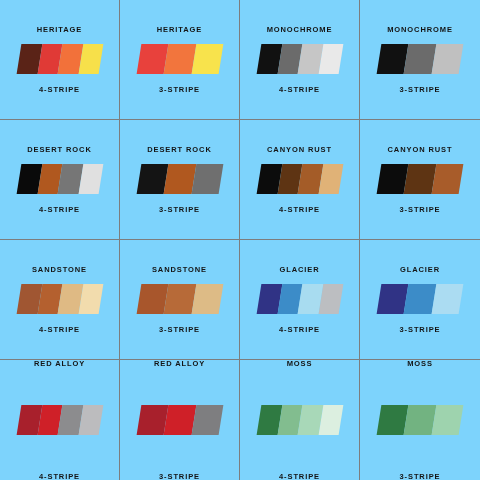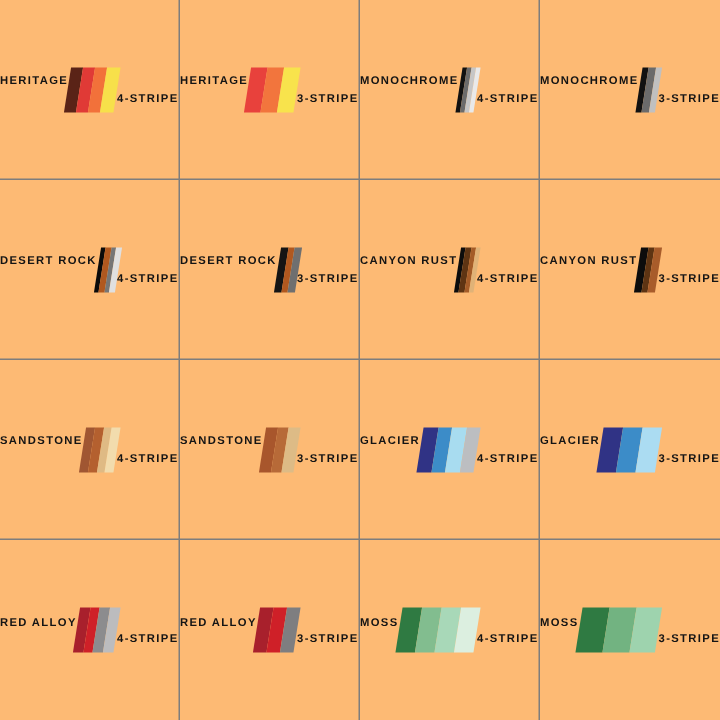--- a/index.html
+++ b/index.html
@@ -21,30 +21,31 @@
     grid-template-columns: repeat(4, 120px);
     grid-template-rows: repeat(4, 120px);
     background: #ffffff;
   }
 
   .cell {
     position: relative;
     width: 120px;
     height: 120px;
     box-sizing: border-box;
-    background: #fdba74;
+    background: #7dd3fc;
     display: flex;
+    flex-direction: column;
     align-items: center;
     justify-content: center;
     border-right: 1px solid #7d7d7d;
     border-bottom: 1px solid #7d7d7d;
     overflow: hidden;
   }
   .cell.col-last { border-right: none; }
-  .cell.row-last { border-bottom: none; }
+  .cell.row-last { border-bottom: none; justify-content: space-between; }
 
   .card-title {
     font-size: 7.5px;
     font-weight: bold;
     letter-spacing: 0.9px;
     color: #141414;
     text-transform: uppercase;
     text-align: center;
     line-height: 1;
     margin-bottom: 11px;

